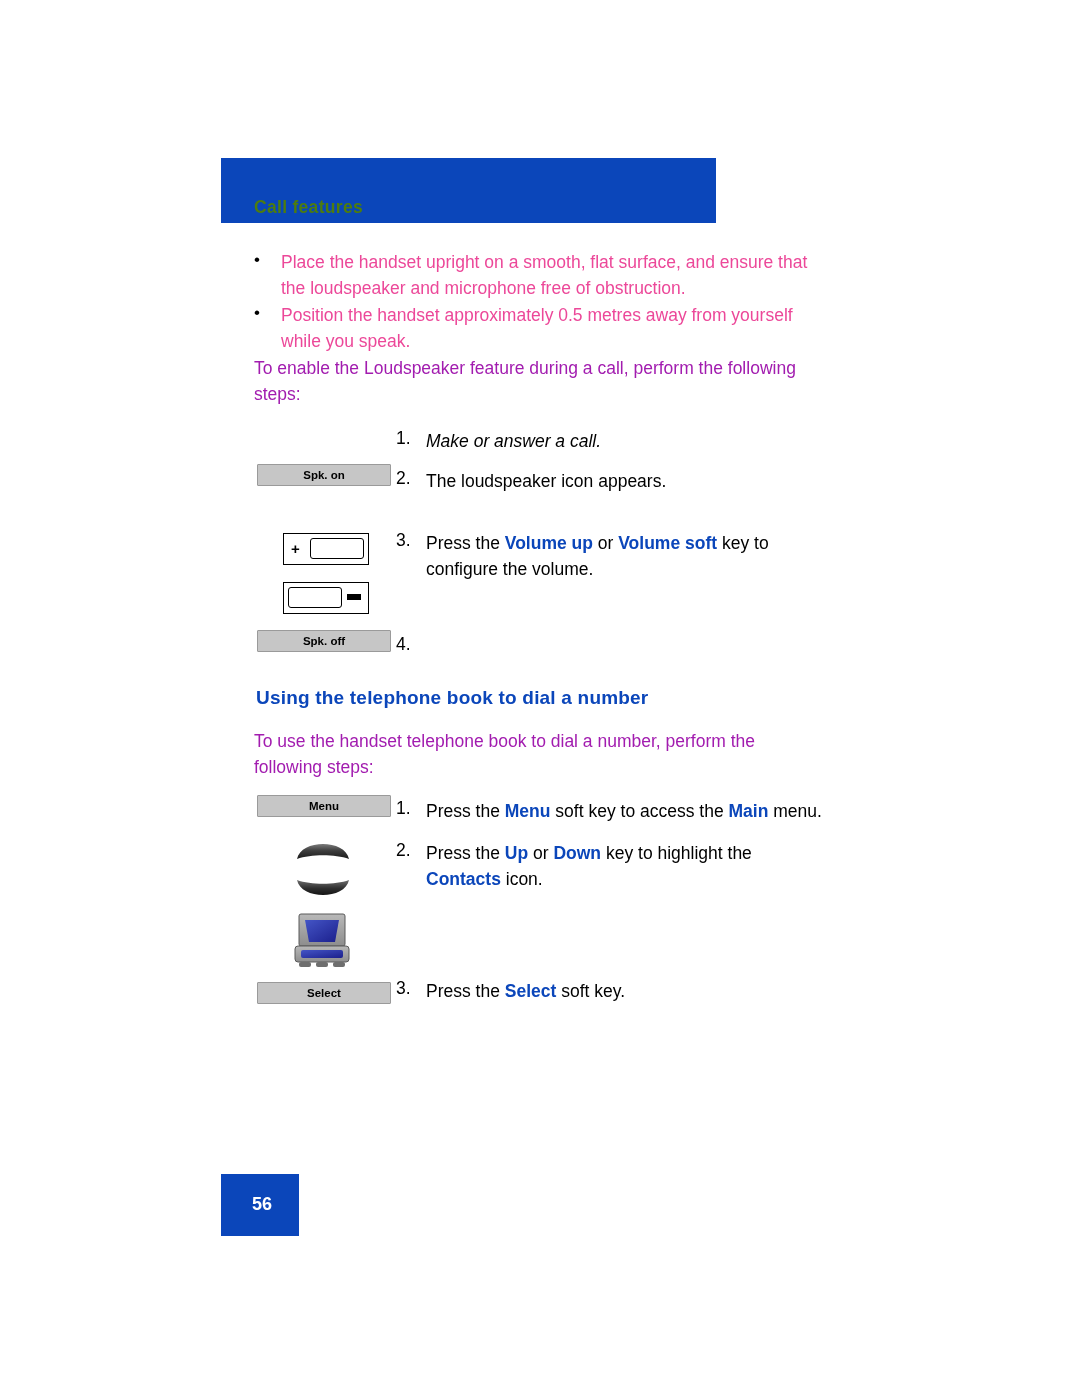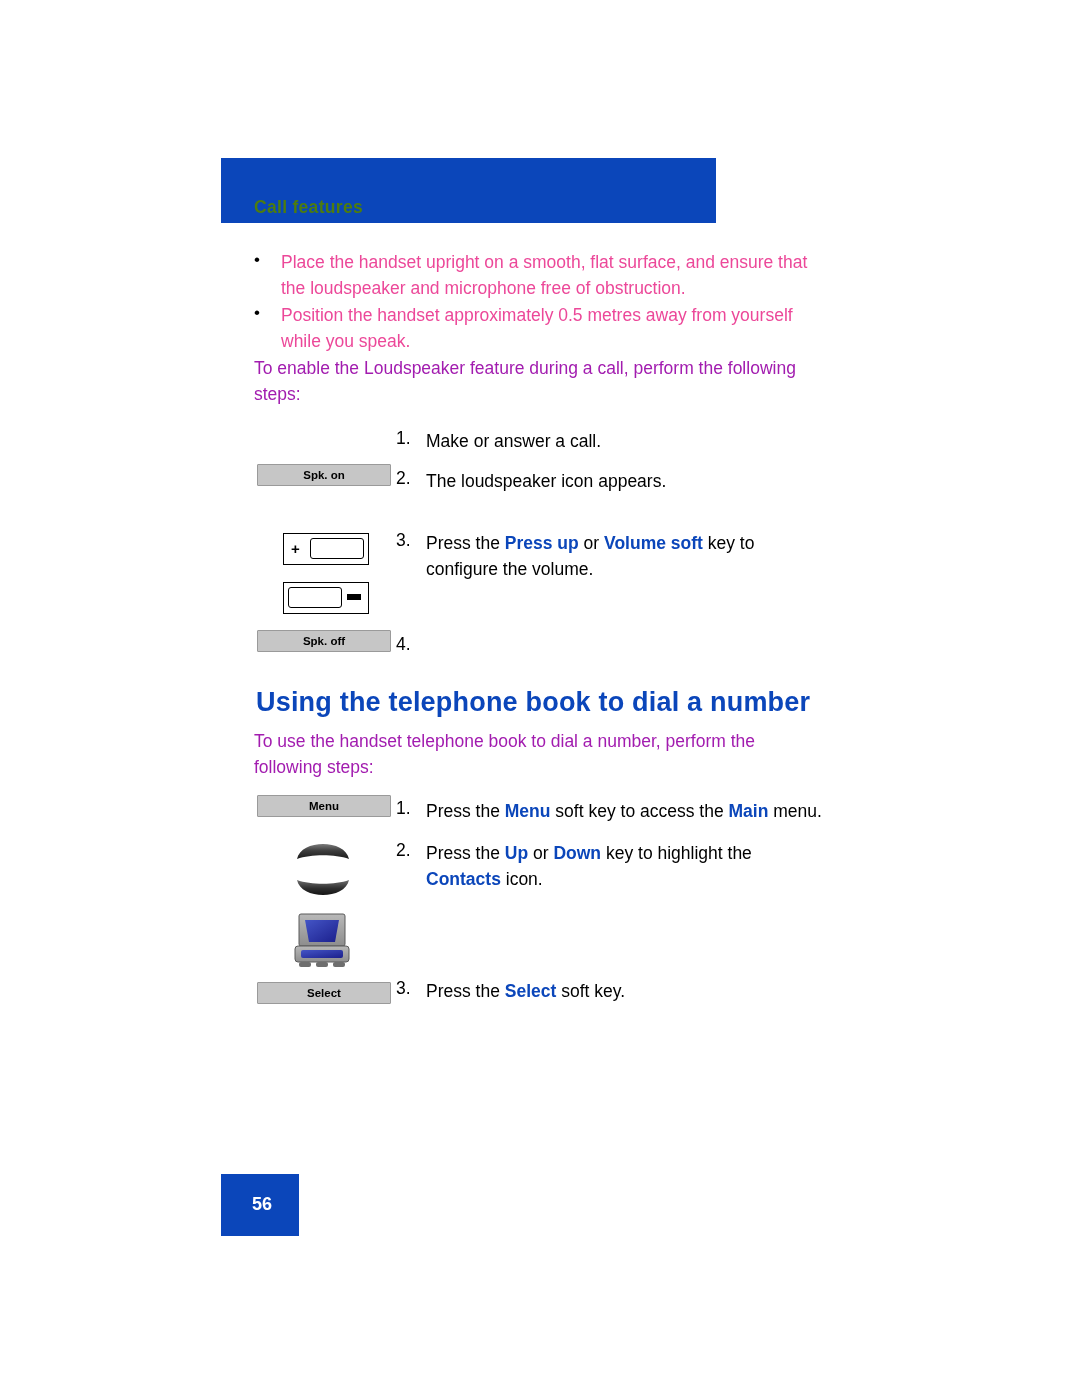--- a/index.html
+++ b/index.html
@@ -72,21 +72,21 @@
   .blue {
     color: #0b46ba;
     font-weight: bold;
   }
 
   
   .section-heading {
     position: absolute;
     left: 256px;
     top: 687px;
-    font-size: 27px;
+    font-size: 19px;
     font-weight: bold;
     color: #0b46ba;
     letter-spacing: 0.2px;
   }
 
   
   .softkey {
     position: absolute;
     width: 132px;
     height: 20px;
@@ -177,21 +177,21 @@
     <div>Position the handset approximately 0.5 metres away from yourself</div>
     <div>while you speak.</div>
   </div>
 
   <div class="para" style="left:254px; top:355px; width:600px;">
     <div>To enable the Loudspeaker feature during a call, perform the following</div>
     <div>steps:</div>
   </div>
 
   <div class="step-num" style="left:396px; top:428px;">1.</div>
-  <div class="step-text" style="left:426px; top:428px; width:420px;">Make or answer a call.</div>
+  <div class="step-text" style="left:426px; top:428px; width:420px;font-style:italic;">Make or answer a call.</div>
 
   <div class="softkey" style="left:257px; top:464px;">
     <span>Spk. on</span>
   </div>
   <div class="step-num" style="left:396px; top:468px;">2.</div>
   <div class="step-text" style="left:426px; top:468px; width:430px;">
     <div>The loudspeaker icon appears.</div>
   </div>
 
   <div>
@@ -201,21 +201,21 @@
   </div>
 
   <div>
     <div class="vol-box" style="left:283px; top:582px; width:84px; height:30px;"></div>
     <div class="vol-inner" style="left:288px; top:587px; width:52px; height:19px;"></div>
     <div style="position:absolute; left:347px; top:594px; width:14px; height:6px; background:#000;"></div>
   </div>
 
   <div class="step-num" style="left:396px; top:530px;">3.</div>
   <div class="step-text" style="left:426px; top:530px; width:430px;">
-    <div><span>Press the </span><span class="blue">Press up</span><span> or </span><span class="blue">Volume soft</span><span> key to</span></div>
+    <div><span>Press the </span><span class="blue">Volume up</span><span> or </span><span class="blue">Volume soft</span><span> key to</span></div>
     <div>configure the volume.</div>
   </div>
 
   <div class="softkey" style="left:257px; top:630px;">
     <span>Spk. off</span>
   </div>
   <div class="step-num" style="left:396px; top:634px;">4.</div>
 
   <div class="section-heading">Using the telephone book to dial a number</div>
 

